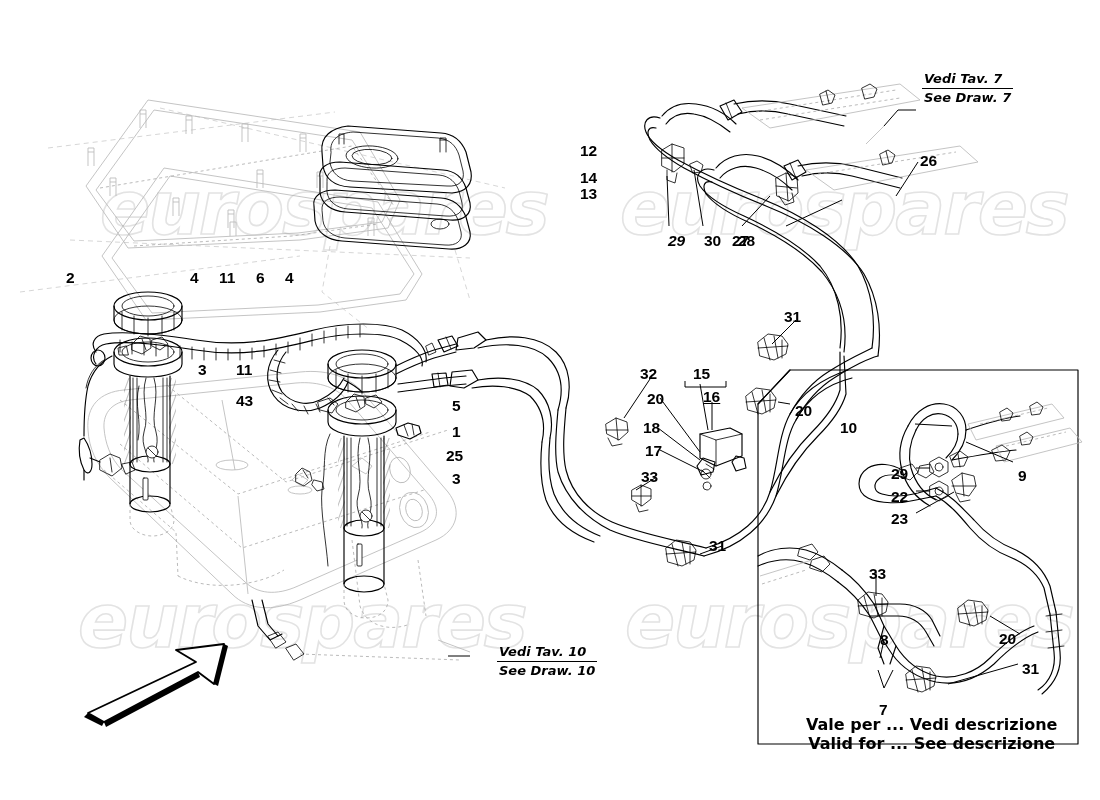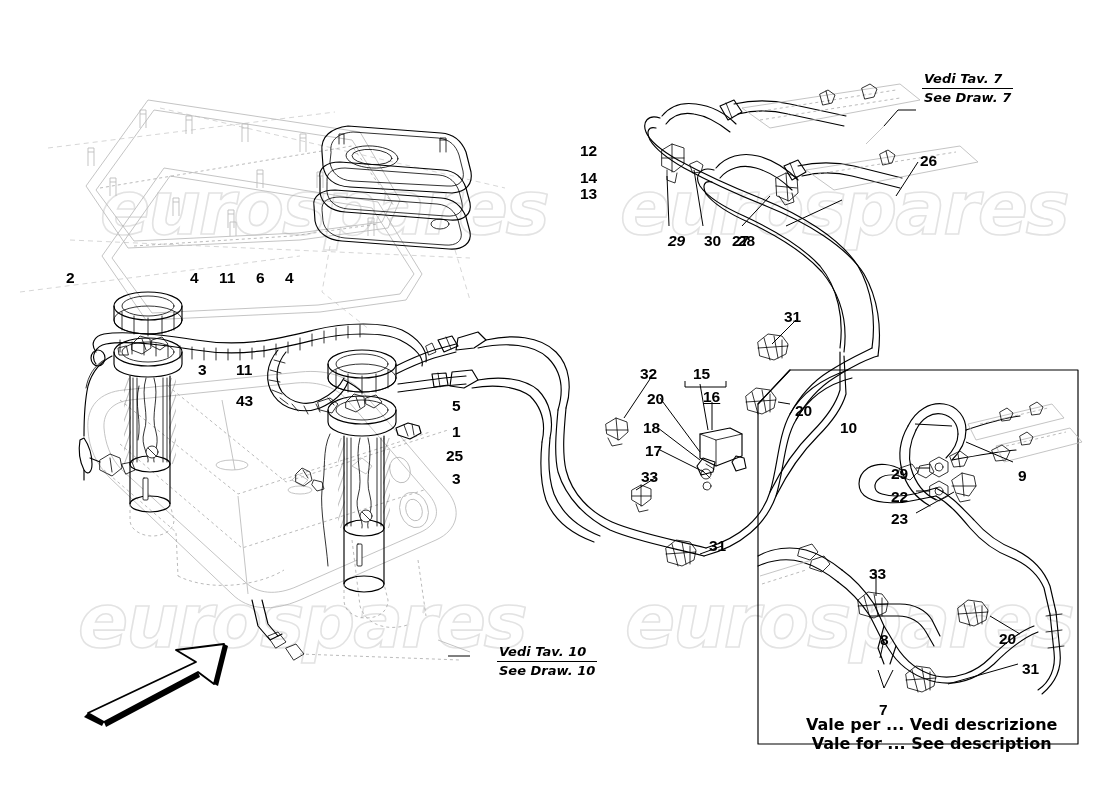--- a/index.html
+++ b/index.html
@@ -669,21 +669,21 @@
     <span class="ln bot">See Draw. 7</span>
   </div>
 
   <div class="ref" style="left:472px;top:644px;margin-left:25px;">
     <span class="ln top">Vedi Tav. 10</span>
     <span class="ln bot">See Draw. 10</span>
   </div>
 
   <div class="note" style="left:806px;top:715px;">
     <span style="display:block">Vale per ... Vedi descrizione</span>
-    <span style="display:block">Vale for ... See description</span>
+    <span style="display:block">Valid for ... See descrizione</span>
   </div>
 
   <div id="callout-layer">
       <div class="cal" style="left: 66px; top: 270px;">2</div>
       <div class="cal" style="left: 190px; top: 270px;">4</div>
       <div class="cal" style="left: 219px; top: 270px;">11</div>
       <div class="cal" style="left: 256px; top: 270px;">6</div>
       <div class="cal" style="left: 285px; top: 270px;">4</div>
       <div class="cal" style="left: 198px; top: 362px;">3</div>
       <div class="cal" style="left: 236px; top: 362px;">11</div>

